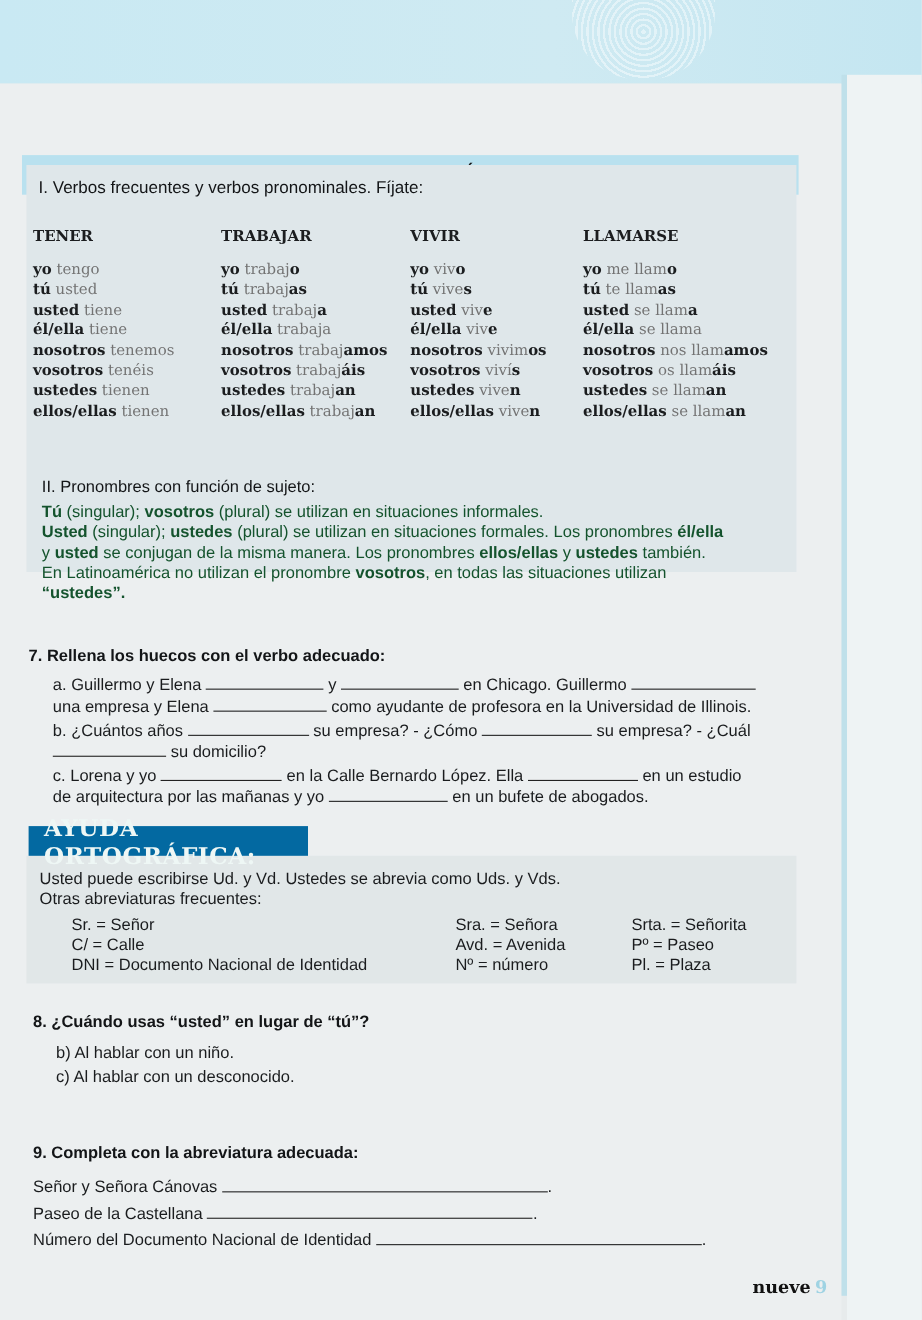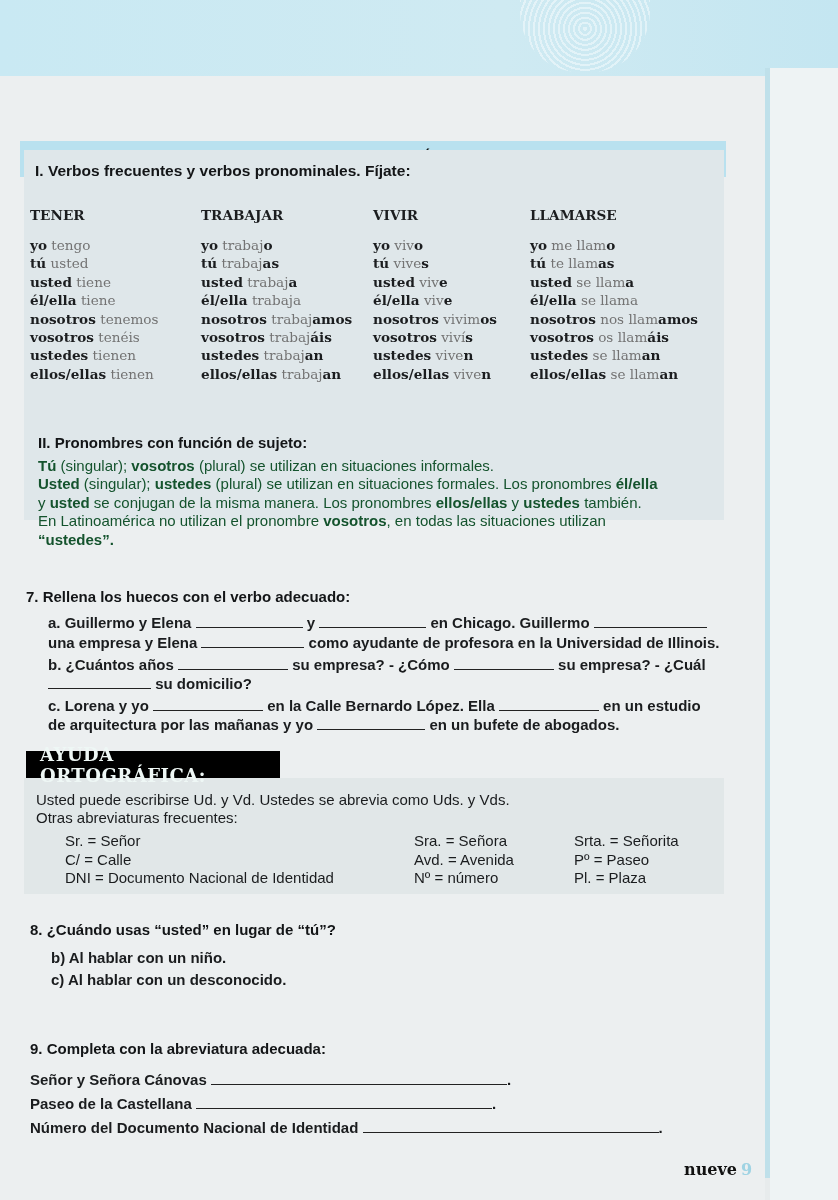--- a/index.html
+++ b/index.html
@@ -41,48 +41,48 @@
     font-family: "DejaVu Serif", serif; font-weight: bold; font-size: 19px;
     letter-spacing: 0.2px; color: #111;
     transform: scaleX(0.88);
   }
   .grammar-box {
     position: absolute; left: 24px; top: 150px; width: 700px; height: 370px;
     background: #dfe7ea;
   }
   .sec-title {
     position: absolute; font-family: "Liberation Sans", sans-serif;
-    font-weight: bold; font-size: 15.5px; color: #131517;
+    font-weight: normal; font-size: 15.5px; color: #131517;
   }
   .verb-col { position: absolute; top: 206px; font-size: 13.6px; line-height: 18.4px; }
   .verb-col .inf { font-weight: bold; font-size: 13.6px; margin-bottom: 12px; height: 18px; }
   .verb-col .row b { font-weight: bold; }
   .verb-col .row .stem { font-weight: normal; color: #737373; }
   .verb-col .row .end { font-weight: bold; }
   .para {
     position: absolute; font-family: "Liberation Sans", sans-serif;
     font-size: 15px; line-height: 18.4px; color: #14532d;
   }
   .para b { font-weight: bold; }
   .exercise-title {
     position: absolute; font-family: "Liberation Sans", sans-serif;
     font-weight: bold; font-size: 15px; color: #131517;
   }
   .ex-text {
     position: absolute; font-family: "Liberation Sans", sans-serif;
-    font-size: 15px; line-height: 20.5px; color: #1a1c1e; white-space: nowrap; font-weight: bold;
+    font-size: 15px; line-height: 20.5px; color: #1a1c1e; white-space: nowrap;
   }
   .blank {
     display: inline-block; border-bottom: 1px solid #222; height: 14px;
     vertical-align: baseline;
   }
   .ayuda-tag {
     position: absolute; left: 26px; top: 751px; width: 254px; height: 27px;
-    background: #000000; color: #eef7f5;
-    font-family: "DejaVu Serif", serif; font-weight: bold; font-size: 18px;
+    background: #0369a1; color: #eef7f5;
+    font-family: "DejaVu Serif", serif; font-weight: bold; font-size: 21px;
     display: flex; align-items: center; padding-left: 14px; letter-spacing: 0.5px;
   }
   .ayuda-box {
     position: absolute; left: 24px; top: 778px; width: 700px; height: 116px;
     background: #e1e7e8;
   }
   .abbr {
     position: absolute; font-family: "Liberation Sans", sans-serif;
     font-size: 15px; line-height: 18.5px; color: #1a1c1e; white-space: nowrap;
   }

